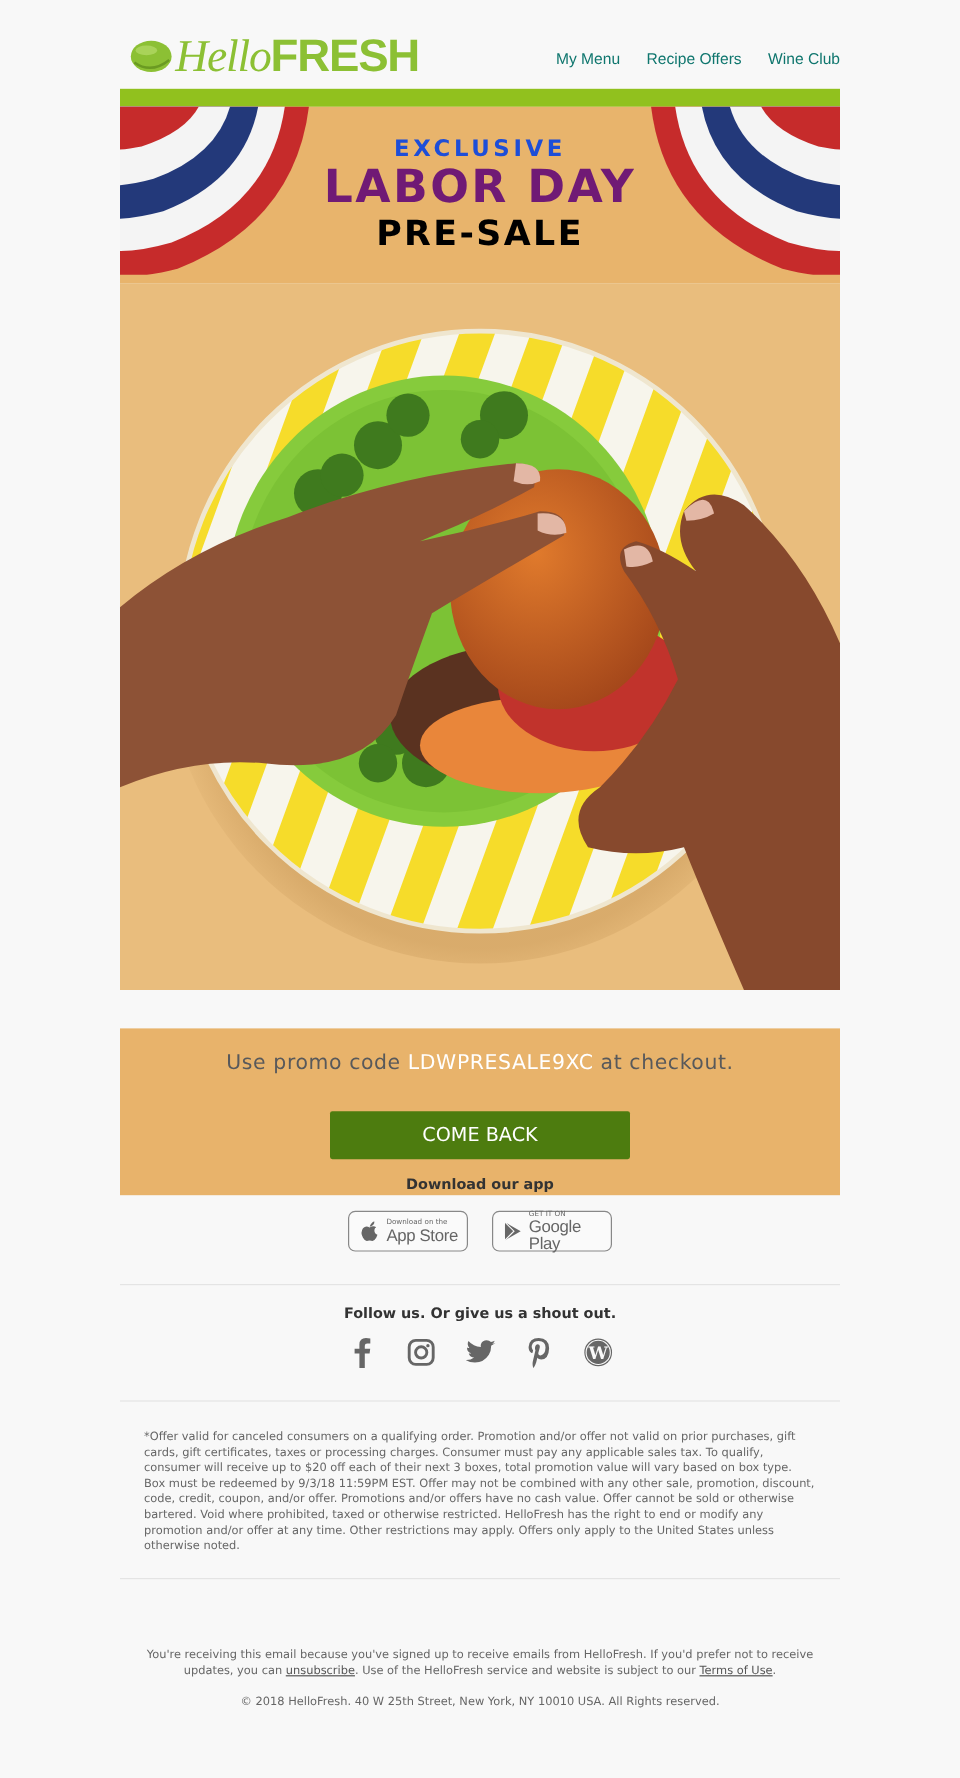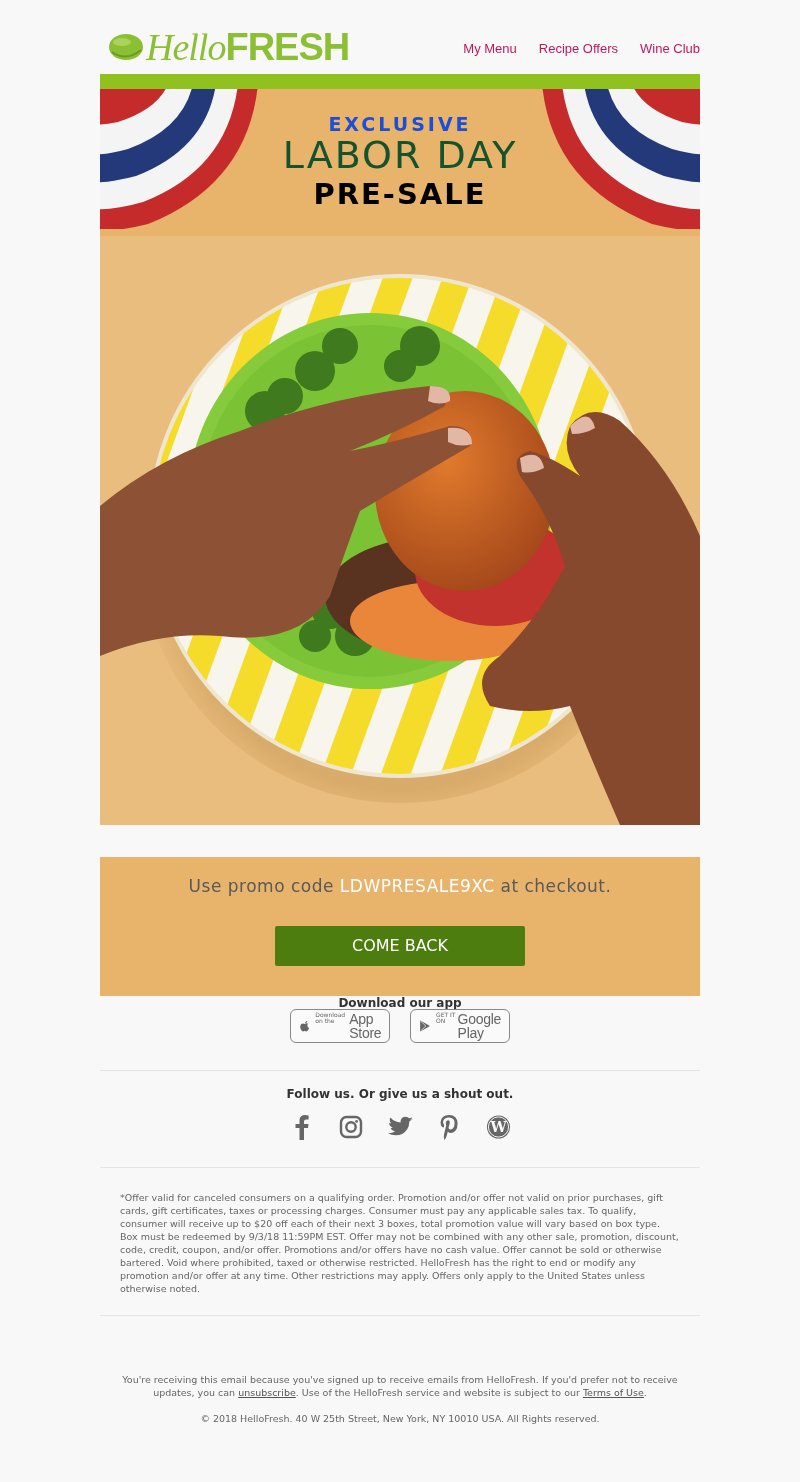--- a/index.html
+++ b/index.html
@@ -5,46 +5,46 @@
   * { box-sizing: border-box; margin: 0; padding: 0; }
   html, body { width: 800px; height: 1482px; background: #f8f8f8; overflow: hidden; }
   body { font-family: "DejaVu Sans", sans-serif; color: #555; position: relative; }
 
   .header { position: absolute; left: 100px; top: 3px; width: 600px; height: 74px; }
   .logo { position: absolute; left: 8px; top: 20px; height: 48px; display: flex; align-items: center; }
   .logo-lime { width: 36px; height: 30px; }
   .logo-text { font-family: "Liberation Sans", sans-serif; font-size: 38px; color: #8cc034; font-weight: bold; letter-spacing: -1px; margin-left: 2px; line-height: 1; }
   .logo-text .hello { font-family: "Liberation Serif", serif; font-style: italic; font-weight: normal; letter-spacing: -1px; }
   .nav { position: absolute; right: 0; top: 38px; display: flex; gap: 6px; font-size: 13px; color: #555; font-family: "Liberation Sans", sans-serif; }
-  .nav a { color: #be185d; text-decoration: none; padding-left: 16px; }
+  .nav a { color: #0f766e; text-decoration: none; padding-left: 16px; }
 
   .green-bar { position: absolute; left: 100px; top: 74px; width: 600px; height: 15px; background: #91c11e; }
 
   .banner { position: absolute; left: 100px; top: 89px; width: 600px; height: 147px; background: #e8b46c; overflow: hidden; }
   .bunting { position: absolute; top: -5px; width: 170px; height: 145px; }
   .bunting.left { left: -12px; }
   .bunting.right { right: -12px; transform: scaleX(-1); }
   .banner-text { position: absolute; left: 0; right: 0; top: 0; text-align: center; font-family: "DejaVu Sans", sans-serif; }
   .excl { position: absolute; top: 24px; width: 100%; color: #1d4ed8; font-size: 19px; font-weight: bold; letter-spacing: 3px; }
-  .labor { position: absolute; top: 44px; width: 100%; color: #14532d; font-size: 38px; font-weight: normal; letter-spacing: 2px; }
+  .labor { position: absolute; top: 44px; width: 100%; color: #701a75; font-size: 38px; font-weight: bold; letter-spacing: 2px; }
   .presale { position: absolute; top: 88px; width: 100%; color: #000000; font-size: 29px; font-weight: bold; letter-spacing: 2px; }
 
   .hero { position: absolute; left: 100px; top: 236px; width: 600px; height: 589px; background: #e9bd7d; overflow: hidden; }
 
   .promo { position: absolute; left: 100px; top: 825px; width: 600px; height: 139px; background: #e8b36b; margin-top: 32px; }
   .promo-line { position: absolute; top: 19px; width: 100%; text-align: center; font-size: 17px; color: #58595b; letter-spacing: 0.5px; font-family: "DejaVu Sans", sans-serif; }
   .promo-code { color: #fff; }
   .cta { position: absolute; left: 175px; top: 69px; width: 250px; height: 40px; background: #4d7c0f; border-radius: 2px; color: #fff; font-size: 16px; text-align: center; line-height: 40px; font-family: "DejaVu Sans", sans-serif; font-weight: normal; letter-spacing: 0; border: none; }
 
   .section-title { position: absolute; width: 100%; text-align: center; font-size: 12px; font-weight: bold; color: #333; font-family: "DejaVu Sans", sans-serif; }
   .app-section { position: absolute; left: 100px; top: 964px; width: 600px; height: 106px; }
   .store-row { position: absolute; top: 45px; left: 0; width: 100%; display: flex; justify-content: center; gap: 20px; }
   .store-badge { width: 100px; height: 34px; border: 1.5px solid #888; border-radius: 6px; background: #fafafa; display: flex; align-items: center; padding-left: 7px; gap: 4px; }
   .store-badge .glyph { width: 20px; height: 20px; }
-  .badge-text { display: flex; flex-direction: row; line-height: 1; }
+  .badge-text { display: flex; flex-direction: column; line-height: 1; }
   .badge-small { font-size: 6px; color: #666; }
   .badge-big { font-size: 14px; color: #666; font-family: "Liberation Sans", sans-serif; letter-spacing: -0.3px; }
 
   .divider { position: absolute; left: 100px; width: 600px; height: 1px; background: #e4e4e4; }
 
   .social-section { position: absolute; left: 100px; top: 1071px; width: 600px; height: 96px; }
   .social-row { position: absolute; top: 42px; width: 100%; display: flex; justify-content: center; gap: 24px; }
   .social-icon { width: 25px; height: 28px; display: flex; align-items: center; justify-content: center; }
 
   .fine-print { position: absolute; left: 120px; top: 1191px; width: 560px; font-size: 9.5px; line-height: 13px; color: #666; font-family: "DejaVu Sans", sans-serif; }
@@ -146,21 +146,21 @@
 </div>
 
 <div class="promo">
   <div class="promo-line">
     <span>Use promo code </span><span class="promo-code">LDWPRESALE9XC</span><span> at checkout.</span>
   </div>
   <button class="cta">COME BACK</button>
 </div>
 
 <div class="app-section">
-  <div class="section-title" style="top:16px;margin-top:16px;">Download our app</div>
+  <div class="section-title" style="top:16px;">Download our app</div>
   <div class="store-row">
     <div class="store-badge">
       <svg class="glyph" viewBox="0 0 20 20">
         <path d="M10 6 Q12 2 14 2 Q14 5 11 6 Z" fill="#666"></path>
         <path d="M10 7 Q7 5 4.5 7.5 Q2 11 4.5 15.5 Q6.5 19 8.5 18 Q10 17.3 11.5 18 Q13.5 19 15.5 15.5 Q16.3 14 16.5 13 Q13.8 11.8 14 9 Q14.2 7.4 15.5 6.7 Q13 5 10 7 Z" fill="#666"></path>
       </svg>
       <div class="badge-text">
         <span class="badge-small">Download on the</span>
         <span class="badge-big">App Store</span>
       </div>

